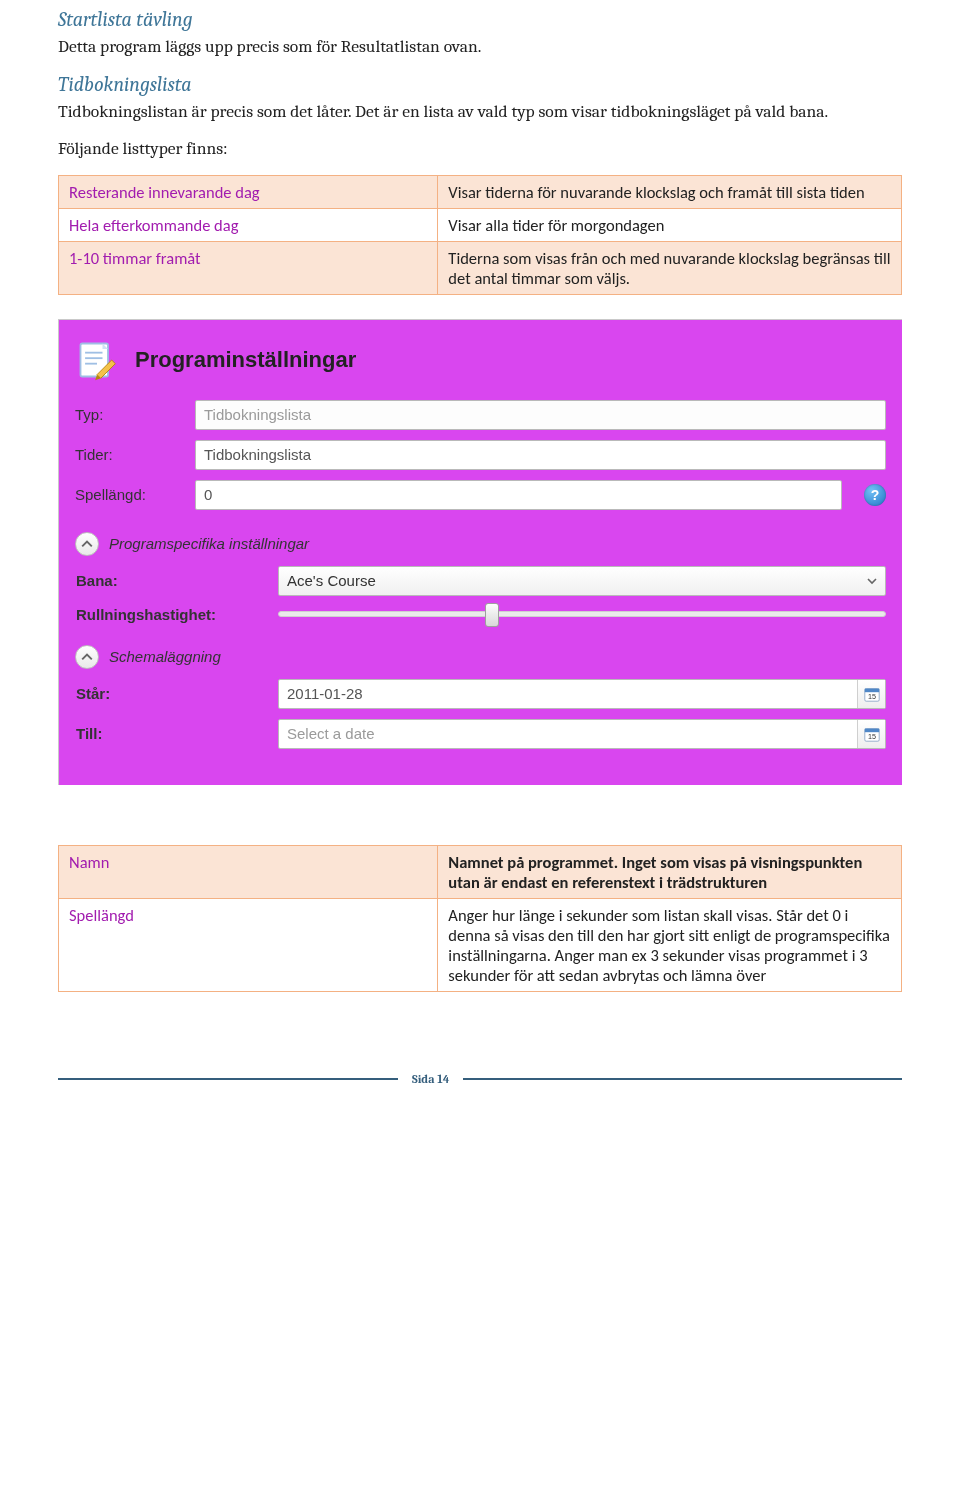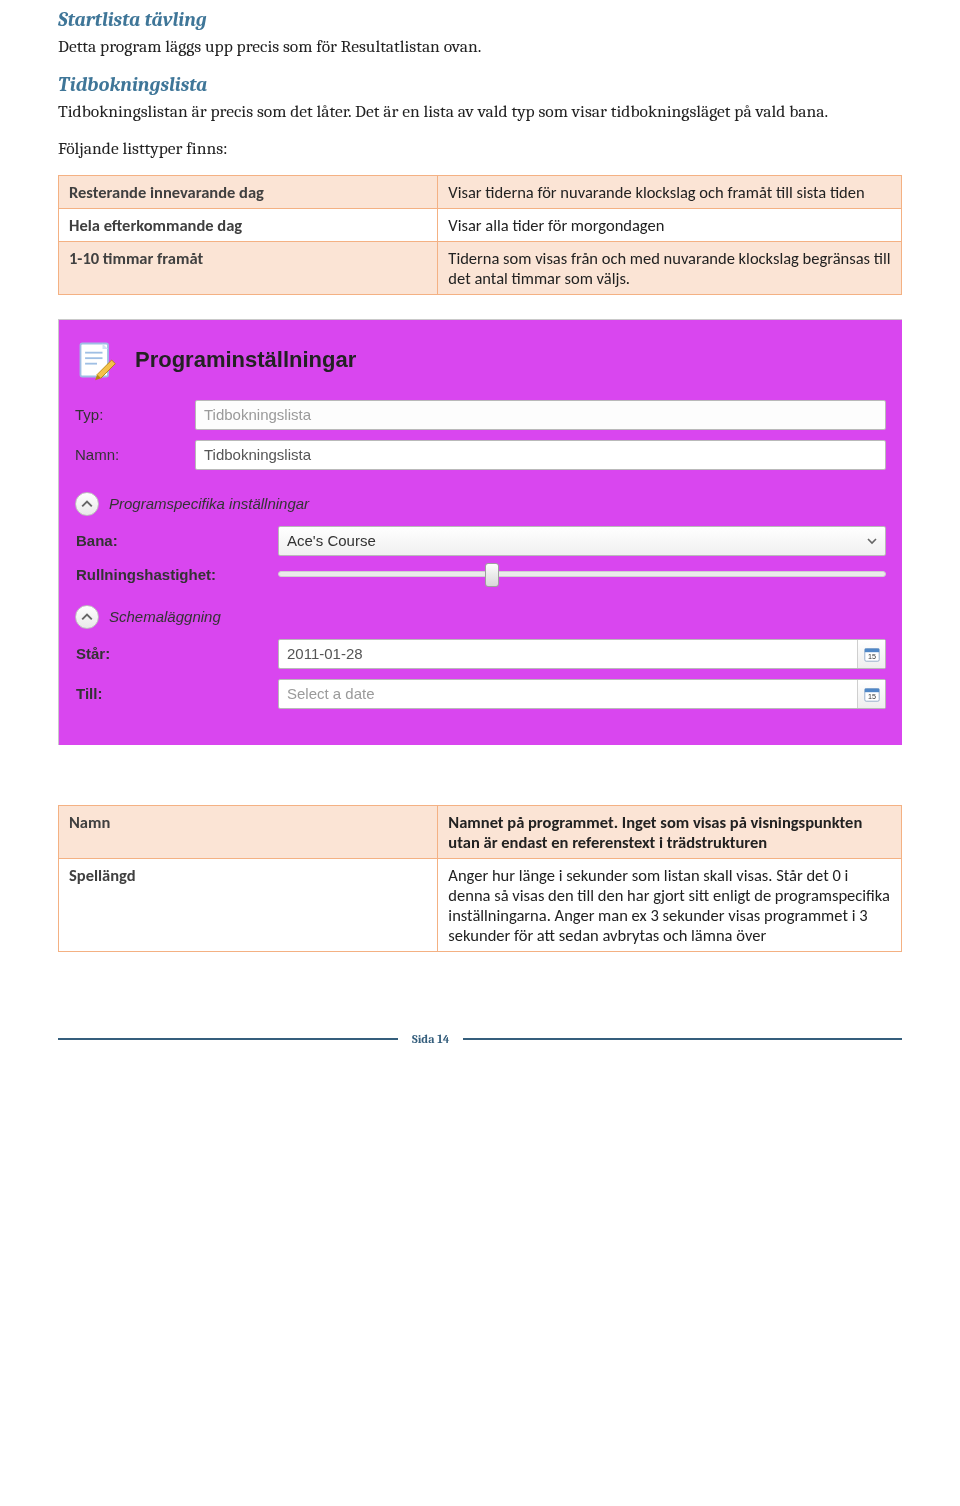--- a/index.html
+++ b/index.html
@@ -12,21 +12,21 @@
     width: 960px;
     background: #fff;
   }
   .page {
     padding: 8px 58px 20px 58px;
   }
   h3.section-title {
     font-family: Cambria, Georgia, serif;
     color: #3f7698;
     font-style: italic;
-    font-weight: 700;
+    font-weight: 400;
     font-size: 20px;
     margin: 0 0 4px 0;
   }
   p.body {
     margin: 2px 0 14px 0;
     line-height: 1.35;
     font-size: 17.5px;
   }
   
   table.orange {
@@ -38,22 +38,22 @@
   }
   table.orange td {
     border: 1px solid #f4b183;
     padding: 6px 10px;
     vertical-align: top;
     background: #fff;
   }
   table.orange tr.shade td { background: #fbe4d5; }
   table.orange td.key {
     width: 45%;
-    font-weight: 700;
-    color: #404040;
+    font-weight: 400;
+    color: #a21caf;
     margin-top: 22px;
   }
   
   .form-panel {
     border: 1px solid #c9c9c9;
     border-right: none;
     border-bottom: none;
     background: #d946ef;
     padding: 18px 16px 26px 16px;
     font-family: "Segoe UI", Arial, sans-serif;
@@ -254,26 +254,33 @@
     </div>
 
     <div class="form-row">
       <label>Typ:</label>
       <div class="input readonly">
         <span>Tidbokningslista</span>
       </div>
     </div>
 
     <div class="form-row">
-      <label>Namn:</label>
+      <label>Tider:</label>
       <div class="input">
         <span>Tidbokningslista</span>
       </div>
     </div>
 
+    <div class="form-row">
+      <label>Spellängd:</label>
+      <div class="input">
+        <span>0</span>
+      </div>
+      <span class="help-icon">?</span>
+    </div>
 
     <div class="section-toggle">
       <span class="chev-btn">
         <svg viewBox="0 0 10 10">
             <polyline points="1,7 5,3 9,7" fill="none" stroke="#666" stroke-width="1.6"></polyline>
           </svg>
       </span>
       <span>Programspecifika inställningar</span>
     </div>
 

